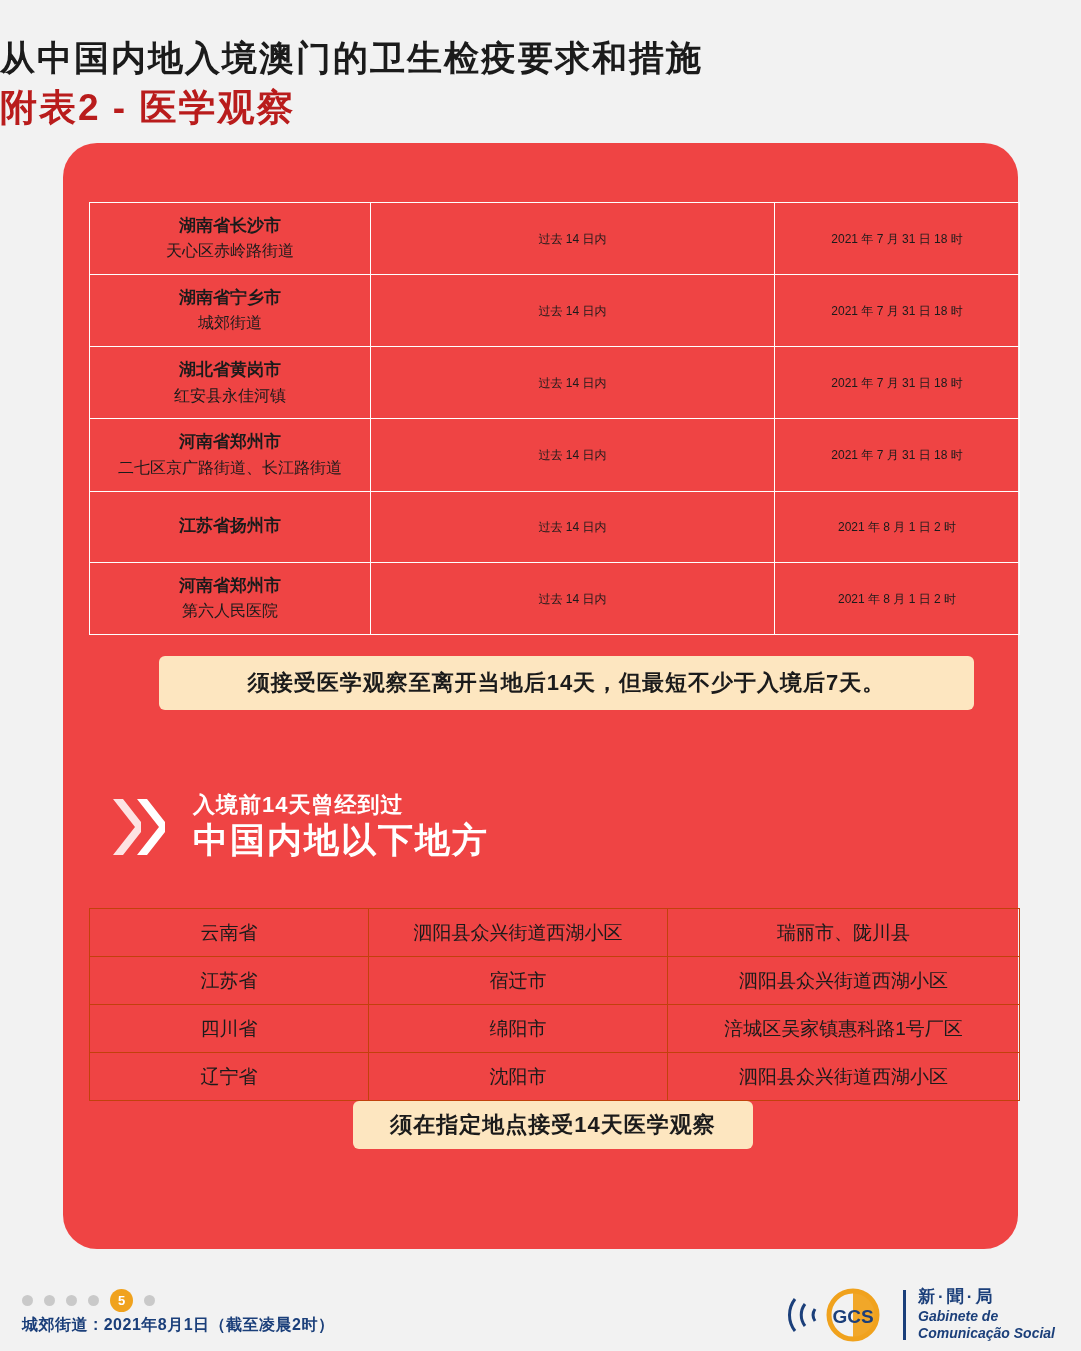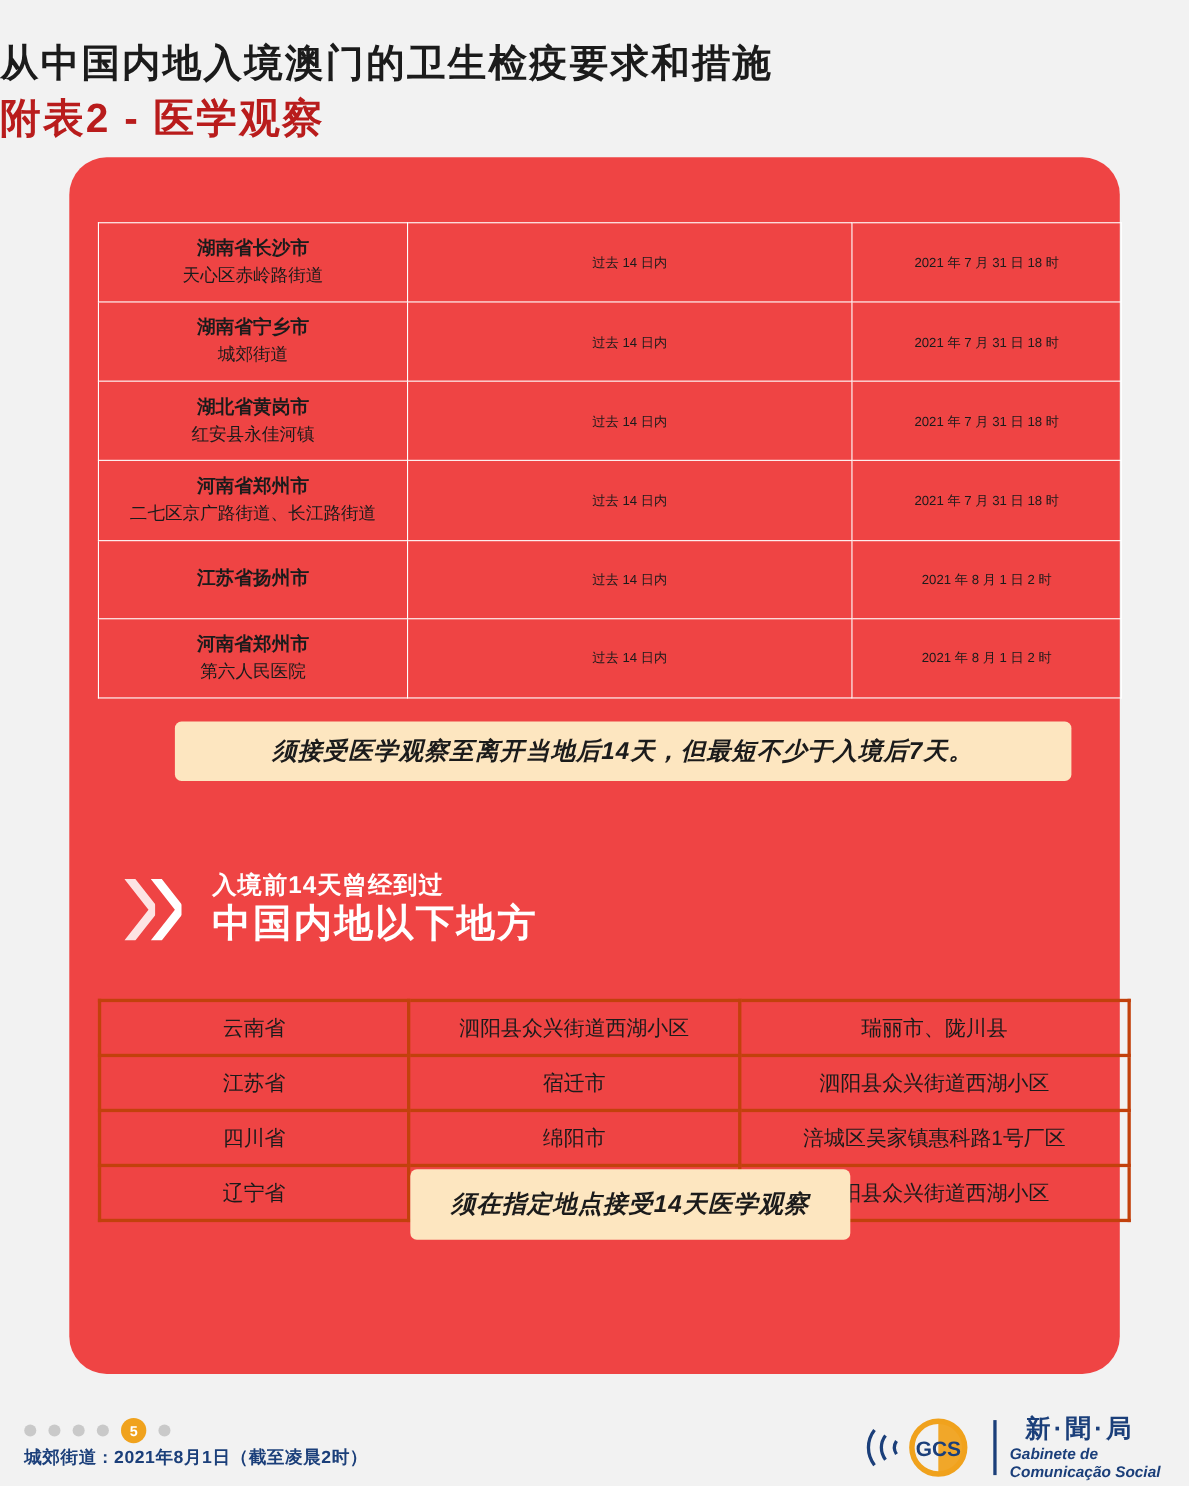--- a/index.html
+++ b/index.html
@@ -95,34 +95,32 @@
     position: absolute;
     background: #fde6c0;
     border-radius: 6px;
     color: #1b1b1b;
     font-size: 22px;
     font-weight: bold;
     display: flex;
     align-items: center;
     justify-content: center;
     letter-spacing: 1px;
-    font-style: italic;
   }
   .note1 {
     left: 96px;
     top: 513px;
     width: 815px;
     height: 54px;
   }
   .note2 {
     left: 290px;
-    top: 920px;
+    top: 958px;
     width: 400px;
-    height: 64px;
-    margin-left: 20px;
+    height: 48px;
   }
 
   
   .section-head {
     position: absolute;
     left: 46px;
     top: 648px;
     display: flex;
     align-items: center;
   }
@@ -160,21 +158,21 @@
   }
 
   
   .tbl-wrap2 {
     position: absolute;
     left: 26px;
     top: 765px;
     width: 903px;
   }
   .tbl2 td {
-    border: 3px solid #c2410c;
+    border: 1px solid #c2410c;
     text-align: center;
     color: #1b1b1b;
     font-size: 19px;
     height: 41px;
     padding: 3px 4px;
     vertical-align: middle;
   }
   .tbl2 .c1 { width: 270px; }
   .tbl2 .c2 { width: 290px; }
   .tbl2 .c3 { width: 343px; }
@@ -235,26 +233,25 @@
     position: relative;
     flex: 0 0 auto;
   }
   .logo-divider {
     width: 3px;
     height: 50px;
     background: #1b3f7a;
     margin: 0 12px;
   }
   .logo-text-cn {
-    font-size: 23px;
+    font-size: 17px;
     font-weight: bold;
     color: #1b3f7a;
     letter-spacing: 3px;
     line-height: 1.2;
-    margin-left: 14px;
   }
   .logo-text-pt {
     font-size: 14px;
     font-style: italic;
     font-weight: bold;
     color: #1b3f7a;
     line-height: 1.25;
   }
 </style>
 </head>

